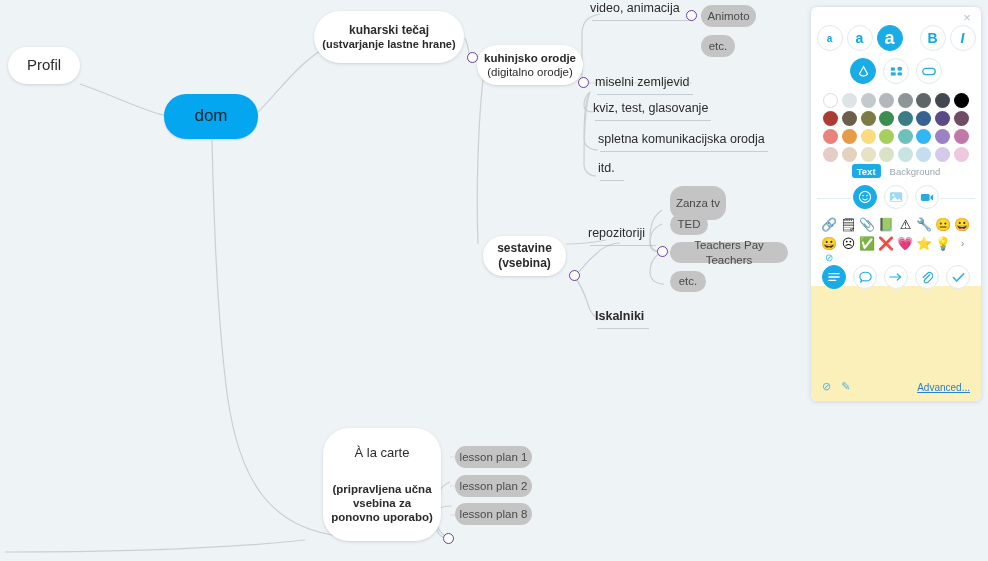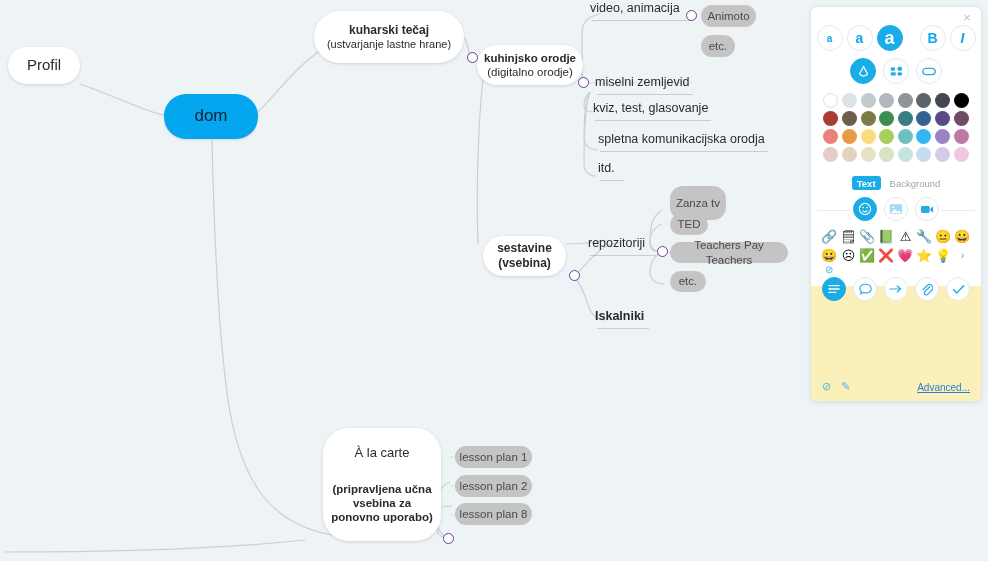--- a/index.html
+++ b/index.html
@@ -68,21 +68,21 @@
   .fa-i{font-size:14px;font-style:italic;font-weight:bold;}
 
   #shaperow{margin-top:7px;gap:7px;}
 
   
   #swatches{margin:9px auto 0;width:146px;display:grid;
             grid-template-columns:repeat(8,1fr);gap:3px 3px;}
   .sw{width:15px;height:15px;border-radius:50%;justify-self:center;box-sizing:border-box;}
   .sw.edge{border:1px solid #d6dee3;}
 
-  #tabrow{margin-top:14px;gap:9px;align-items:center;}
+  #tabrow{margin-top:2px;gap:9px;align-items:center;}
   .tab{font-size:9.5px;color:#9aa7b0;}
   .tab.sel{background:#19ace7;color:#fff;border-radius:3px;padding:1.5px 5px;font-weight:bold;}
 
   #mediarow{margin-top:7px;gap:7px;position:relative;}
   #mediarow::before,#mediarow::after{
     content:"";position:absolute;top:13px;height:1px;width:34px;background:#e6edf1;}
   #mediarow::before{left:6px;}
   #mediarow::after{right:6px;}
   .cbtn.big{width:24px;height:24px;}
 
@@ -155,21 +155,21 @@
   <div class="node node-white" style="left:8px;top:47px;width:72px;height:37px;font-size:15px;">
     <span class="nlabel">Profil</span>
   </div>
 
   <div class="node node-root" style="left: 164px; top: 94px; width: 94px; height: 45px; background: rgb(4, 166, 240);">
     <span class="nlabel">dom</span>
   </div>
 
   <div class="node node-white" style="left:314px;top:11px;width:150px;height:52px;flex-direction:column;font-size:12px;font-weight:bold;">
     <span class="nlabel">kuharski tečaj</span>
-    <span class="nsub" style="font-weight:normal;">(ustvarjanje lastne hrane)</span>
+    <span class="nsub" style="font-weight:bold;">(ustvarjanje lastne hrane)</span>
   </div>
 
   <div class="node node-white" style="left:477px;top:45px;width:106px;height:40px;flex-direction:column;font-size:11.5px;font-weight:bold;">
     <span class="nlabel">kuhinjsko orodje</span>
     <span class="nsub" style="font-size:11.5px;font-weight:normal;">(digitalno orodje)</span>
   </div>
   <div class="ring" style="left:467px;top:52px;"></div>
 
   <div class="node node-plain" style="left:590px;top:0px;width:104px;height:18px;font-size:12.5px;justify-content:flex-start;">
     <span class="nlabel">video, animacija</span>
@@ -199,21 +199,21 @@
   <div class="node node-plain" style="left:598px;top:160px;width:28px;height:18px;font-size:12.5px;justify-content:flex-start;">
     <span class="nlabel">itd.</span>
   </div>
 
   <div class="node node-white" style="left:483px;top:236px;width:83px;height:40px;flex-direction:column;font-size:12px;font-weight:bold;">
     <span class="nlabel">sestavine</span>
     <span class="nsub" style="font-size:12px;font-weight:bold;">(vsebina)</span>
   </div>
   <div class="ring" style="left:569px;top:270px;"></div>
 
-  <div class="node node-plain" style="left:588px;top:235px;width:70px;height:18px;font-size:12.5px;justify-content:flex-start;">
+  <div class="node node-plain" style="left:588px;top:225px;width:70px;height:18px;font-size:12.5px;justify-content:flex-start;">
     <span class="nlabel">repozitoriji</span>
   </div>
   <div class="ring" style="left:657px;top:246px;"></div>
 
   <div class="node node-gray" style="left:670px;top:186px;width:56px;height:34px;">
     <span class="nlabel">Zanza tv</span>
   </div>
   <div class="node node-gray" style="left:670px;top:214px;width:38px;height:21px;">
     <span class="nlabel">TED</span>
   </div>

